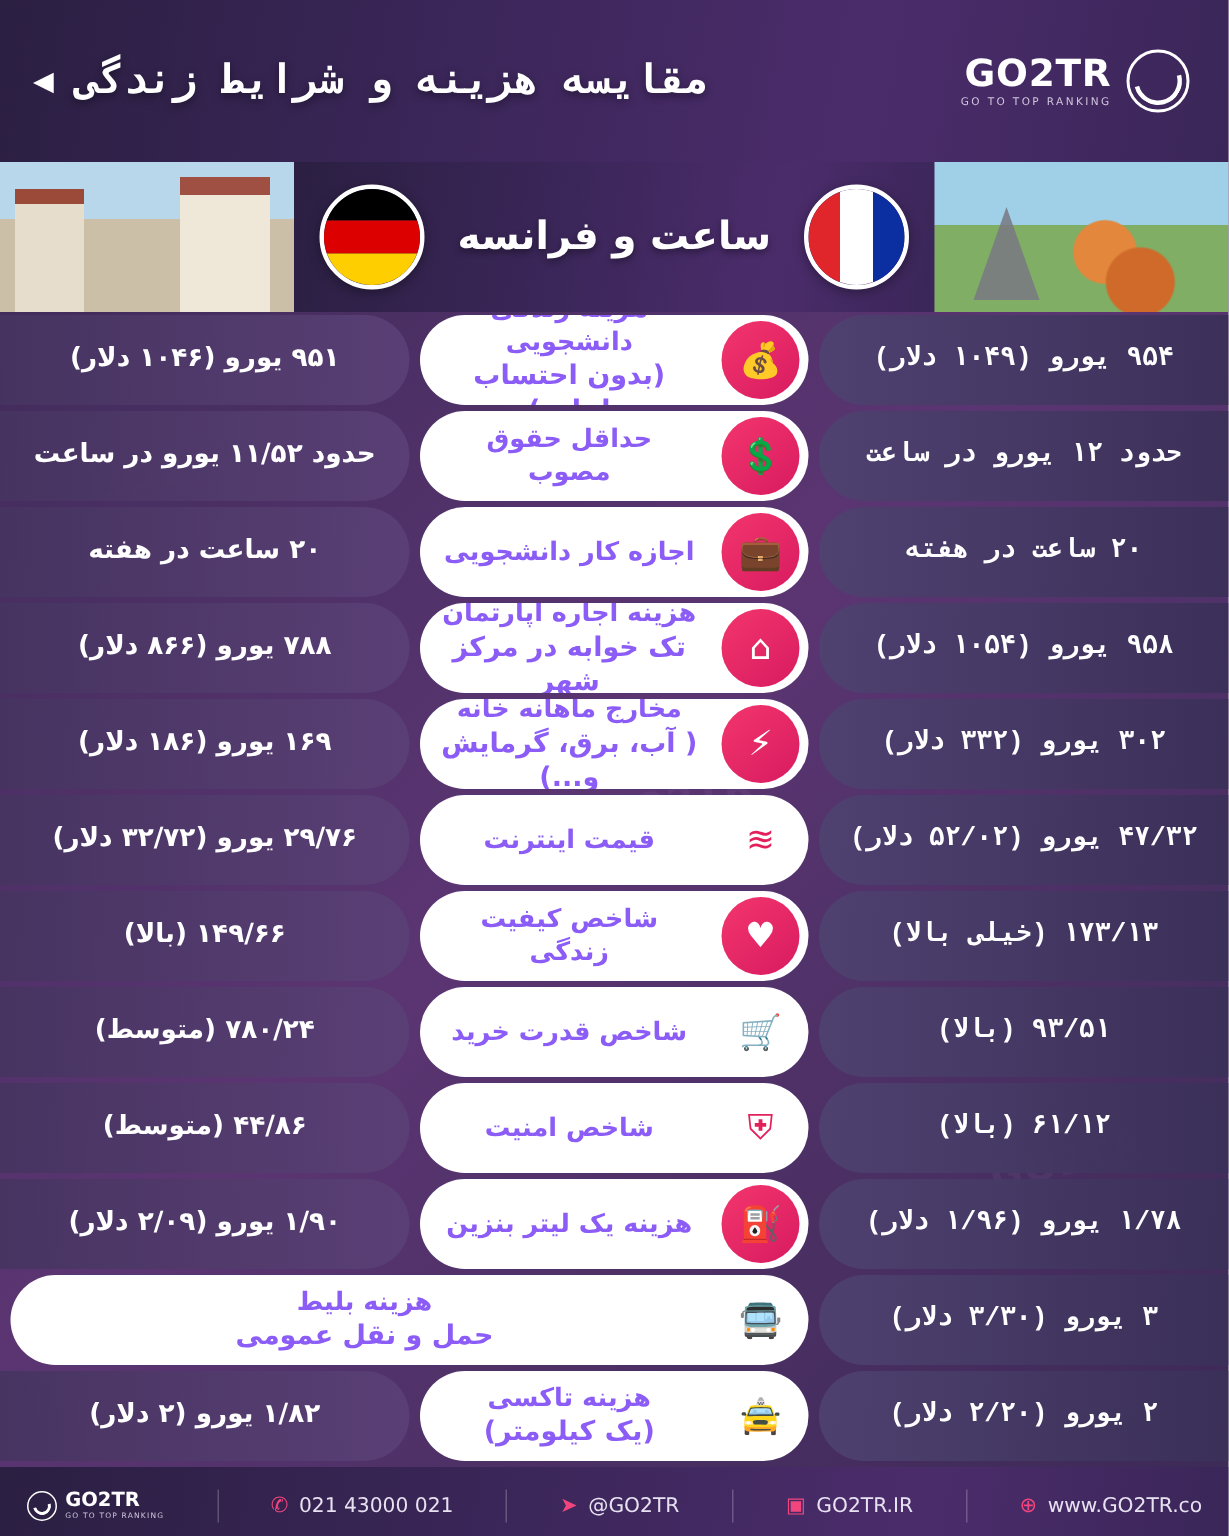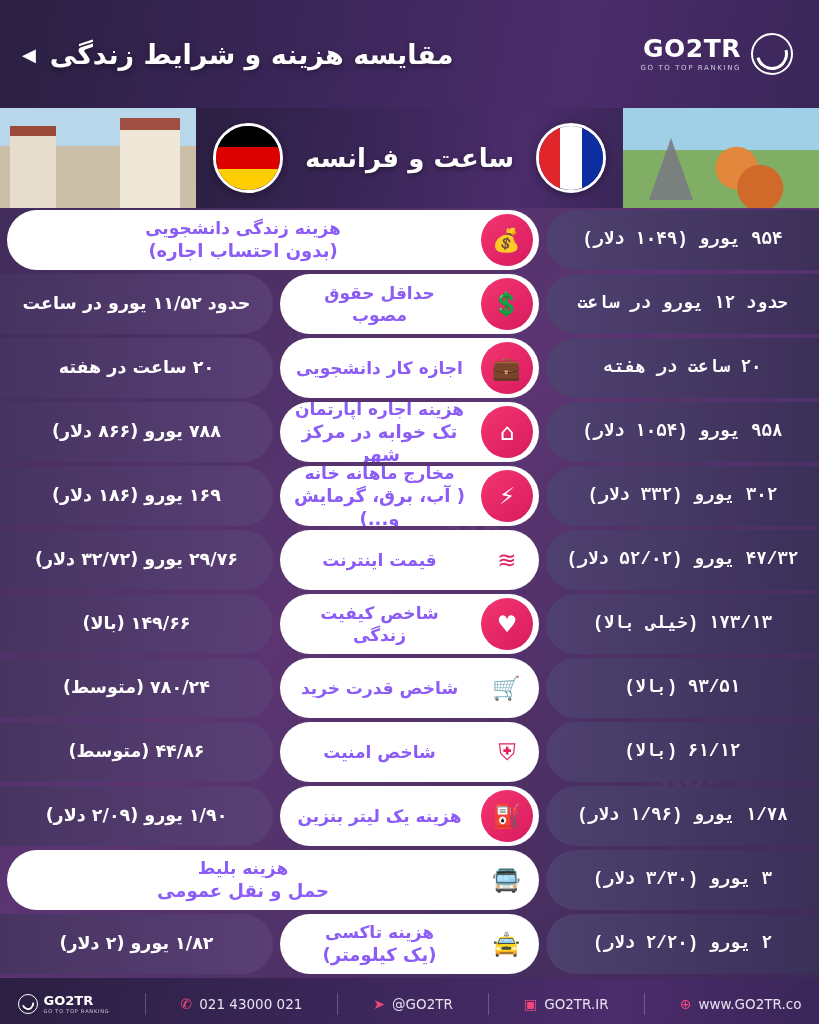--- a/index.html
+++ b/index.html
@@ -65,20 +65,21 @@
   .logo-name { color: #fff; font-size: 25px; font-weight: bold; letter-spacing: 0.5px; }
   .logo-sub { color: #cfc6dd; font-size: 7px; letter-spacing: 1.6px; margin-top: 4px; }
 
   .main-title {
     color: #ffffff;
     font-size: 27px;
     font-weight: bold;
     text-align: right;
     padding-left: 8px;
     text-shadow: 0 2px 6px rgba(0,0,0,0.4);
+    font-family: Liberation Mono, monospace;
   }
   .title-caret { color: #ffffff; font-size: 18px; padding-right: 6px; }
 
   
   .banner {
     position: relative;
     z-index: 2;
     height: 100px;
     display: flex;
     align-items: stretch;
@@ -290,20 +291,21 @@
   <div class="banner-photo photo-right"></div>
 </div>
 
 <div class="rows" id="rows-container">
     <div class="row">
       <div class="cell cell-de">۹۵۴ یورو (۱۰۴۹ دلار)</div>
       <div class="cell-mid">
         <div class="icon-badge">💰</div>
         <div class="mid-label"><span>هزینه زندگی دانشجویی</span><span class="sub">(بدون احتساب اجاره)</span></div>
       </div>
+      <div class="cell cell-fr">۹۵۱ یورو (۱۰۴۶ دلار)</div>
     </div>
     <div class="row">
       <div class="cell cell-de">حدود ۱۲ یورو در ساعت</div>
       <div class="cell-mid">
         <div class="icon-badge">💲</div>
         <div class="mid-label"><span>حداقل حقوق مصوب</span></div>
       </div>
       <div class="cell cell-fr">حدود ۱۱/۵۲ یورو در ساعت</div>
     </div>
     <div class="row">

